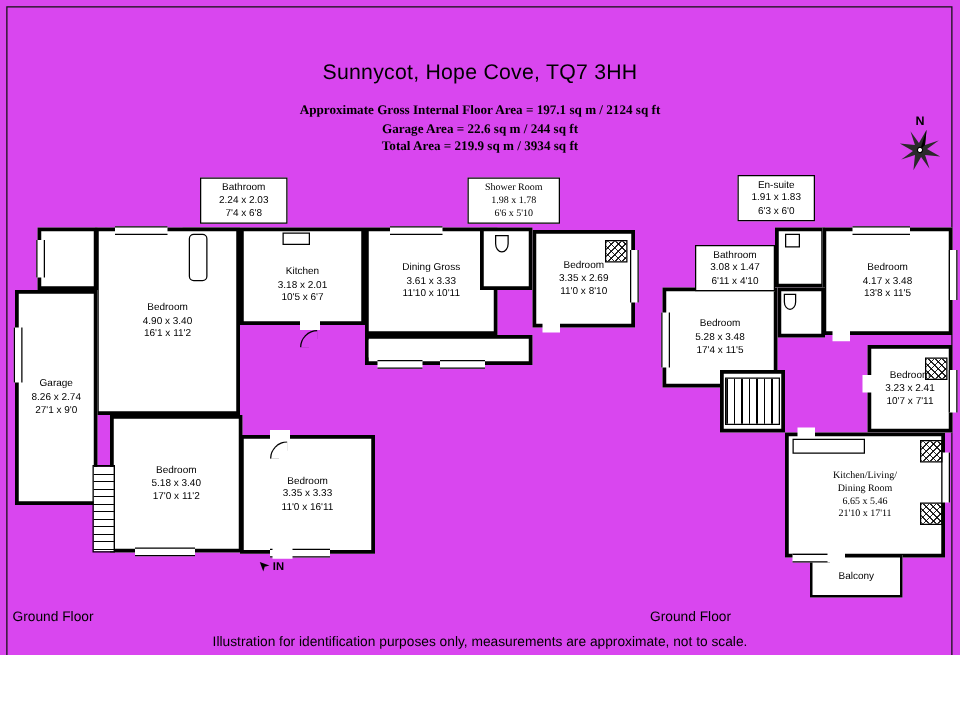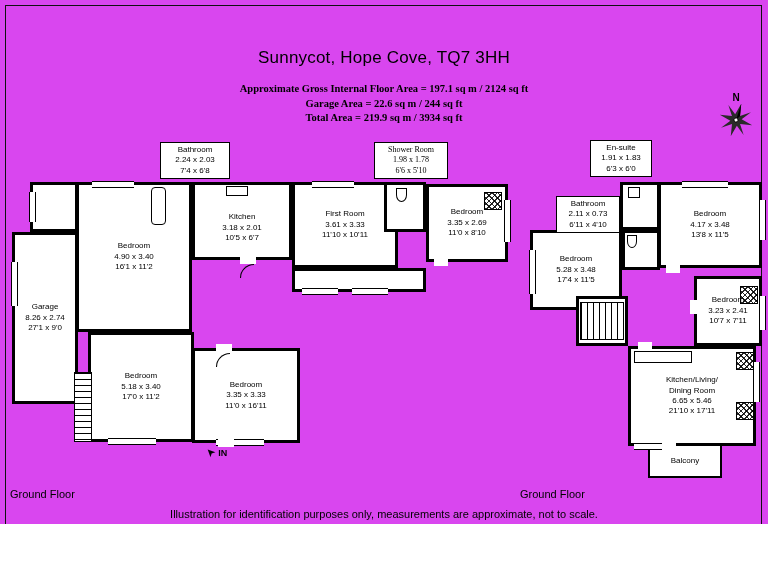--- a/index.html
+++ b/index.html
@@ -93,21 +93,21 @@
   </div>
   <div class="room" style="left:192px; top:348px; width:108px; height:95px;">
     <div class="rlabel">
       <div>Bedroom</div>
       <div>3.35 x 3.33</div>
       <div>11'0 x 16'11</div>
     </div>
   </div>
   <div class="room" style="left:292px; top:182px; width:106px; height:86px;">
     <div class="rlabel">
-      <div>First Room</div>
+      <div>Dining Gross</div>
       <div>3.61 x 3.33</div>
       <div>11'10 x 10'11</div>
     </div>
   </div>
   <div class="room" style="left:292px; top:268px; width:134px; height:24px;"></div>
   <div class="room" style="left:384px; top:182px; width:42px; height:50px;"></div>
   <div class="room" style="left:426px; top:184px; width:82px; height:78px;">
     <div class="rlabel">
       <div>Bedroom</div>
       <div>3.35 x 2.69</div>
@@ -173,40 +173,40 @@
   </div>
   <div class="room" style="left:694px; top:276px; width:68px; height:70px;">
     <div class="rlabel">
       <div>Bedroom</div>
       <div>3.23 x 2.41</div>
       <div>10'7 x 7'11</div>
     </div>
   </div>
   <div class="room" style="left:576px; top:296px; width:52px; height:50px;"></div>
   <div class="room" style="left:628px; top:346px; width:128px; height:100px;">
-    <div class="rlabel" style="width:62px; ">
+    <div class="rlabel" style="width:62px; font-family:Liberation Serif, serif;">
       <div>Kitchen/Living/ Dining Room</div>
       <div>6.65 x 5.46</div>
       <div>21'10 x 17'11</div>
     </div>
   </div>
   <div class="room thin" style="left:648px; top:444px; width:74px; height:34px;">
     <div class="rlabel">
       <div>Balcony</div>
     </div>
   </div>
 
   <div class="label-box" style="left:590px; top:140px; width:62px;">
     <div>En-suite</div>
     <div>1.91 x 1.83</div>
     <div>6'3 x 6'0</div>
   </div>
   <div class="label-box" style="left:556px; top:196px; width:64px;">
     <div>Bathroom</div>
-    <div>2.11 x 0.73</div>
+    <div>3.08 x 1.47</div>
     <div>6'11 x 4'10</div>
   </div>
 
   <div class="stairs-h" style="left:580px; top:302px; width:44px; height:38px;"></div>
   <div class="fixture" style="left:628px; top:187px; width:12px; height:11px;"></div>
   <div class="fixture" style="left:627px; top:235px; width:10px; height:13px; border-radius:0 0 50% 50%;"></div>
   <div class="fixture" style="left:634px; top:351px; width:58px; height:12px;"></div>
   <div class="hatch" style="left:740px; top:286px; width:18px; height:18px;"></div>
   <div class="hatch" style="left:736px; top:352px; width:18px; height:18px;"></div>
   <div class="hatch" style="left:736px; top:402px; width:18px; height:18px;"></div>

